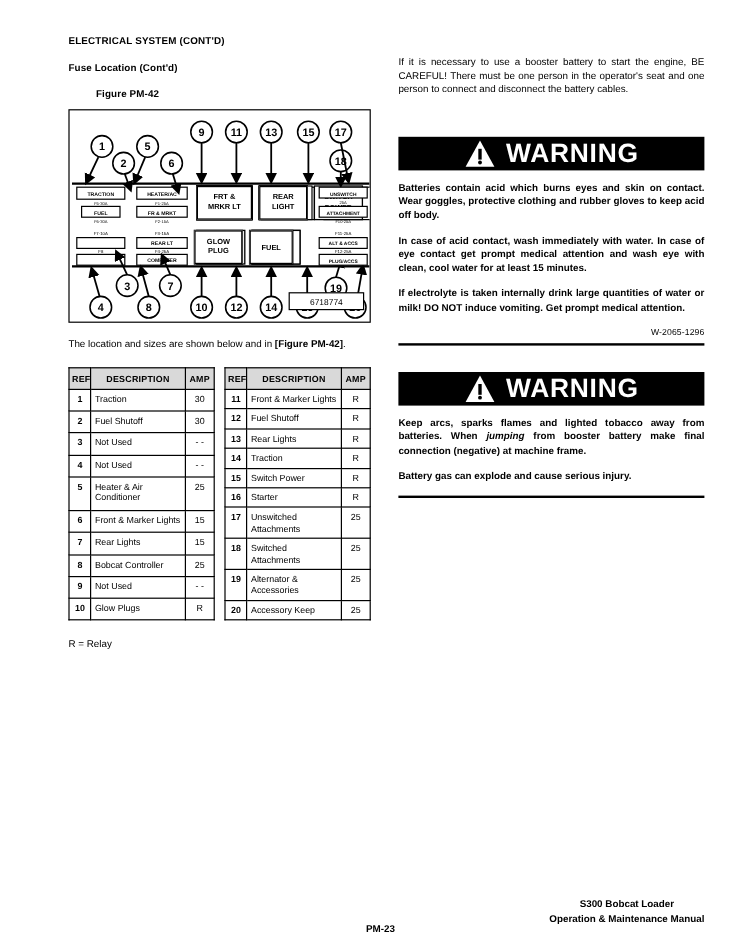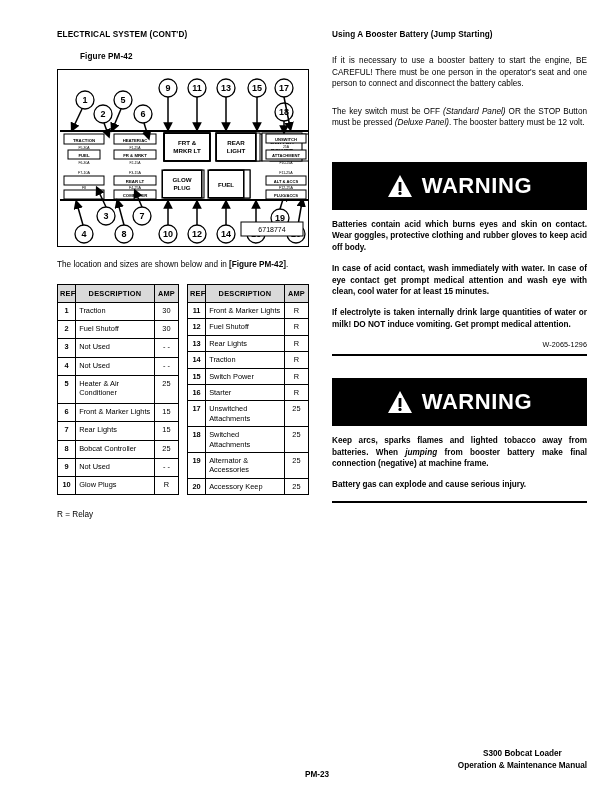--- a/index.html
+++ b/index.html
@@ -83,21 +83,21 @@
   table.fuse td.desc { width: 78px; }
   table.fuse th.c-ref { width: 18px; }
   table.fuse th.c-amp { width: 24px; }
   table.fuse th.c-desc { width: 78px; }
 
   .relay-note { font-size: 8.2px; margin-top: 15px; }
 
   
   .warn-banner {
     background: #000; color: #fff;
-    height: 48px;
+    height: 28px;
     display: flex; align-items: center; justify-content: center;
     gap: 9px;
     margin: 0 0 9px 0;
   }
   .warn-banner .wtext {
     font-size: 22px; font-weight: bold; letter-spacing: .6px; line-height: 1;
     color: #fff;
   }
   .warn-tri { display: block; }
 
@@ -121,20 +121,21 @@
   }
 </style>
 </head>
 <body>
 
 <div class="page">
 
   <div class="col-left">
 
     <div class="h-section">ELECTRICAL SYSTEM (CONT'D)</div>
+    <div class="h-sub">Fuse Location (Cont'd)</div>
     <div class="h-fig">Figure PM-42</div>
 
     <div class="figbox">
       <svg class="fig-inner" viewBox="0 0 252 178" width="252" height="178">
         <defs>
           <marker id="ah" markerWidth="7" markerHeight="7" refX="3.2" refY="3.2" orient="auto">
             <path d="M0,0 L6.4,3.2 L0,6.4 z" fill="#000"></path>
           </marker>
         </defs>
 
@@ -524,27 +525,23 @@
             </tr>
           </tbody>
       </table>
     </div>
 
     <div class="relay-note">R = Relay</div>
   </div>
 
   <div class="col-right">
 
-    <div class="h-right">Using A Booster Battery (Jump Starting)</div>
 
     <p class="para">If it is necessary to use a booster battery to start the engine, BE CAREFUL! There must be one person in the operator's seat and one person to connect and disconnect the battery cables.</p>
 
-    <p class="para">
-      <span>The key switch must be OFF </span><i>(Standard Panel)</i><span> OR the STOP Button must be pressed </span><i>(Deluxe Panel)</i><span>. The booster battery must be 12 volt.</span>
-    </p>
 
     <div class="spacer-22"></div>
 
     <div class="warn-block">
       <div class="warn-banner">
         <svg class="warn-tri" width="26" height="24" viewBox="0 0 26 24">
           <path d="M13 1 L25 23 L1 23 Z" fill="#fff"></path>
           <rect x="11.6" y="8" width="2.8" height="9" fill="#000"></rect>
           <circle cx="13" cy="19.4" r="1.6" fill="#000"></circle>
         </svg>

